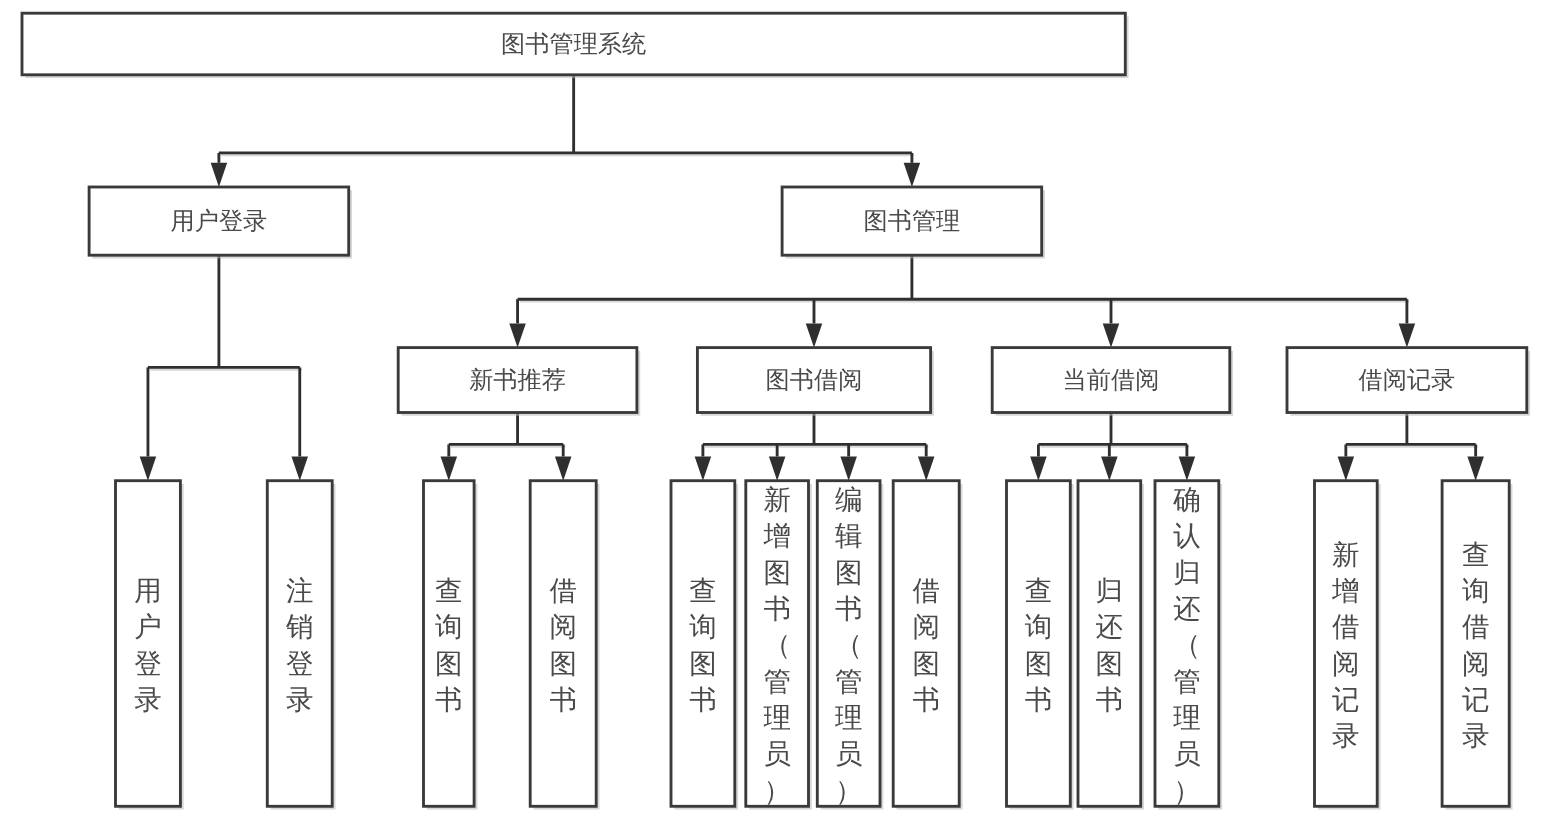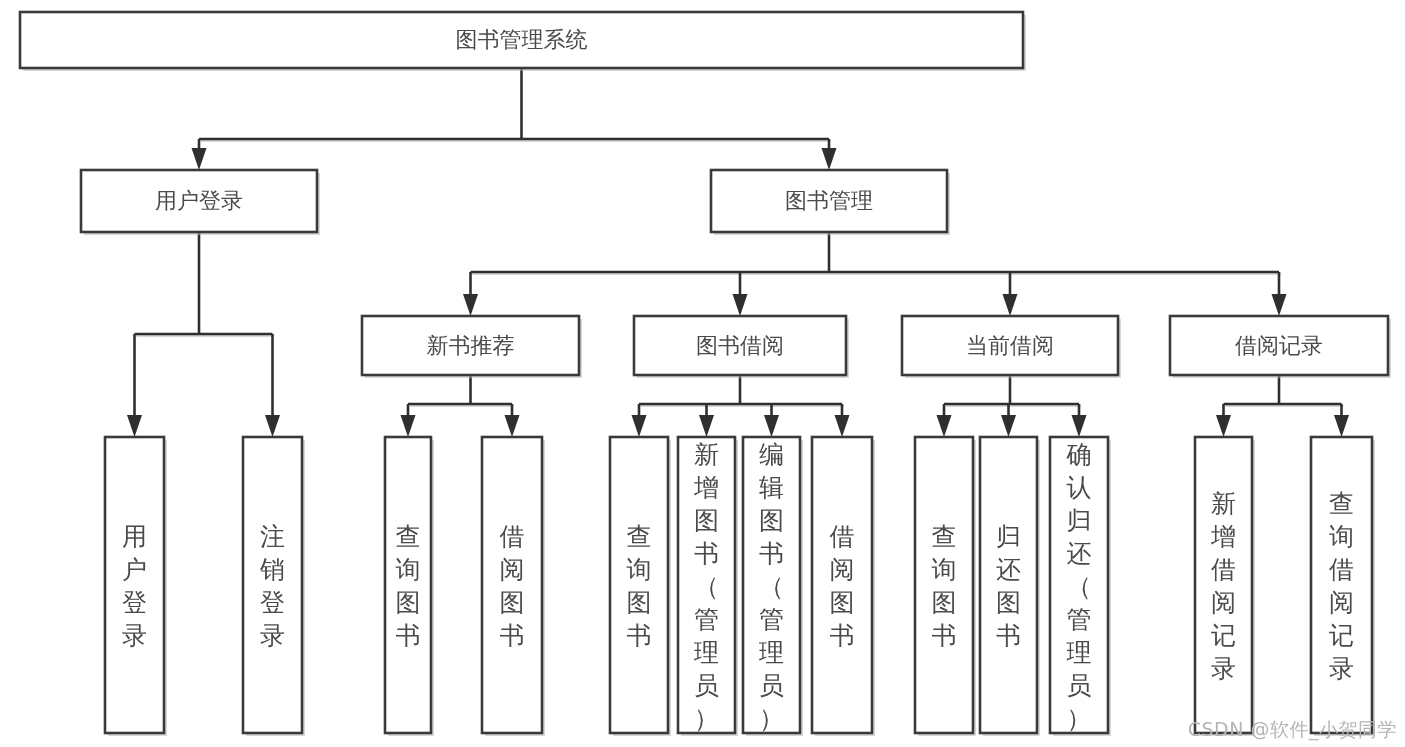--- a/index.html
+++ b/index.html
@@ -280,14 +280,13 @@
           <rect class="node-box" x="1311" y="437" width="61" height="296"></rect>
           <text class="vlabel" x="1341.5" y="512.4">查</text>
           <text class="vlabel" x="1341.5" y="545.4">询</text>
           <text class="vlabel" x="1341.5" y="578.4">借</text>
           <text class="vlabel" x="1341.5" y="611.4">阅</text>
           <text class="vlabel" x="1341.5" y="644.4">记</text>
           <text class="vlabel" x="1341.5" y="677.4">录</text>
         </g>
       </g>
   </svg>
-  <div class="watermark">CSDN @软件_小贺同学</div>
 </div>
 
 </body></html>

